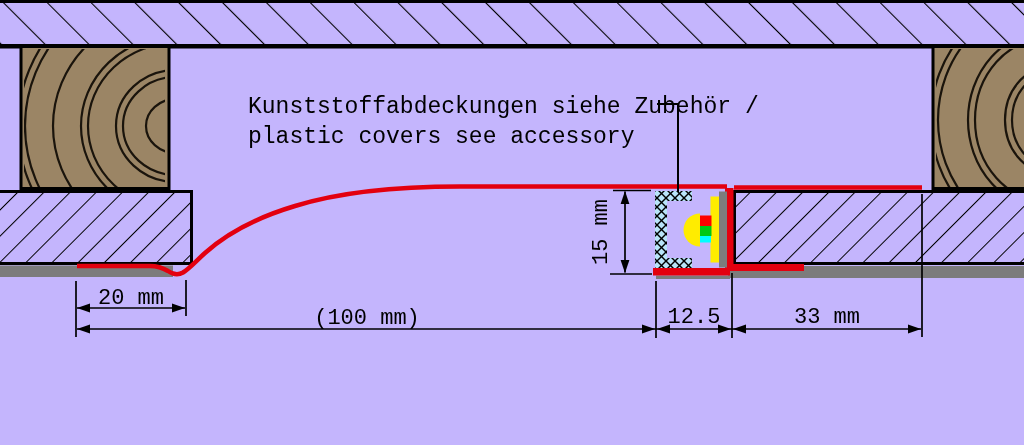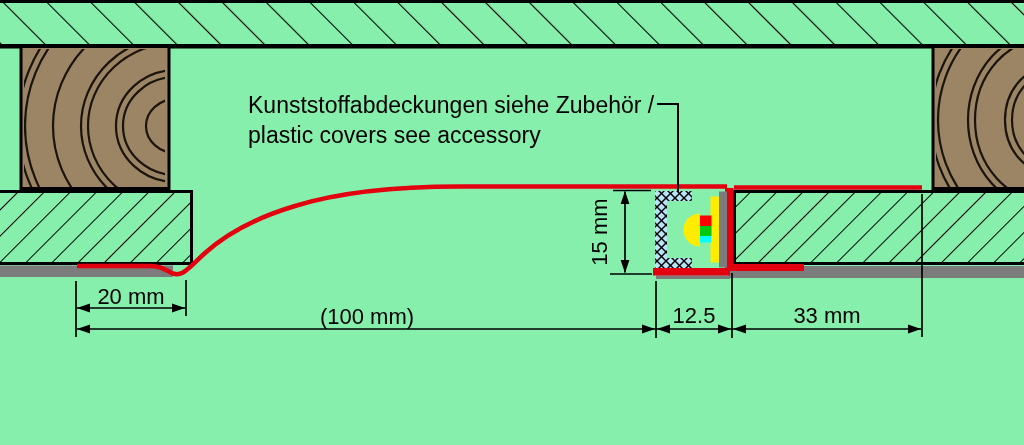--- a/index.html
+++ b/index.html
@@ -1,17 +1,17 @@
 <!DOCTYPE html>
 <html style="--c-red: #e3000f; --c-wood: #9b8565; --c-grain: #1a140c; --c-gray: #7c7c7c; --c-cover_blue: #b8e4f8; --c-led_yellow: #ffec00; --c-chip_red: #ff0000; --c-chip_green: #00c814; --c-chip_cyan: #00ffff; --c-line_black: #000000;"><head>
 <meta charset="utf-8">
 <style>
   html,body{margin:0;padding:0;background:#fff;}
-  .stage{position:relative;width:1024px;height:445px;background:#86efac;overflow:hidden;
-         font-family:Liberation Sans, sans-serif;}
+  .stage{position:relative;width:1024px;height:445px;background:#c4b5fd;overflow:hidden;
+         font-family:Liberation Mono, monospace;}
   svg{display:block;}
   text{fill:#000;}
   .dim-label{font-size:22px;}
   .note-label{font-size:23px;}
 </style>
 </head>
 <body>
 
 <div class="stage">
 <svg width="1024" height="445" viewBox="0 0 1024 445">

